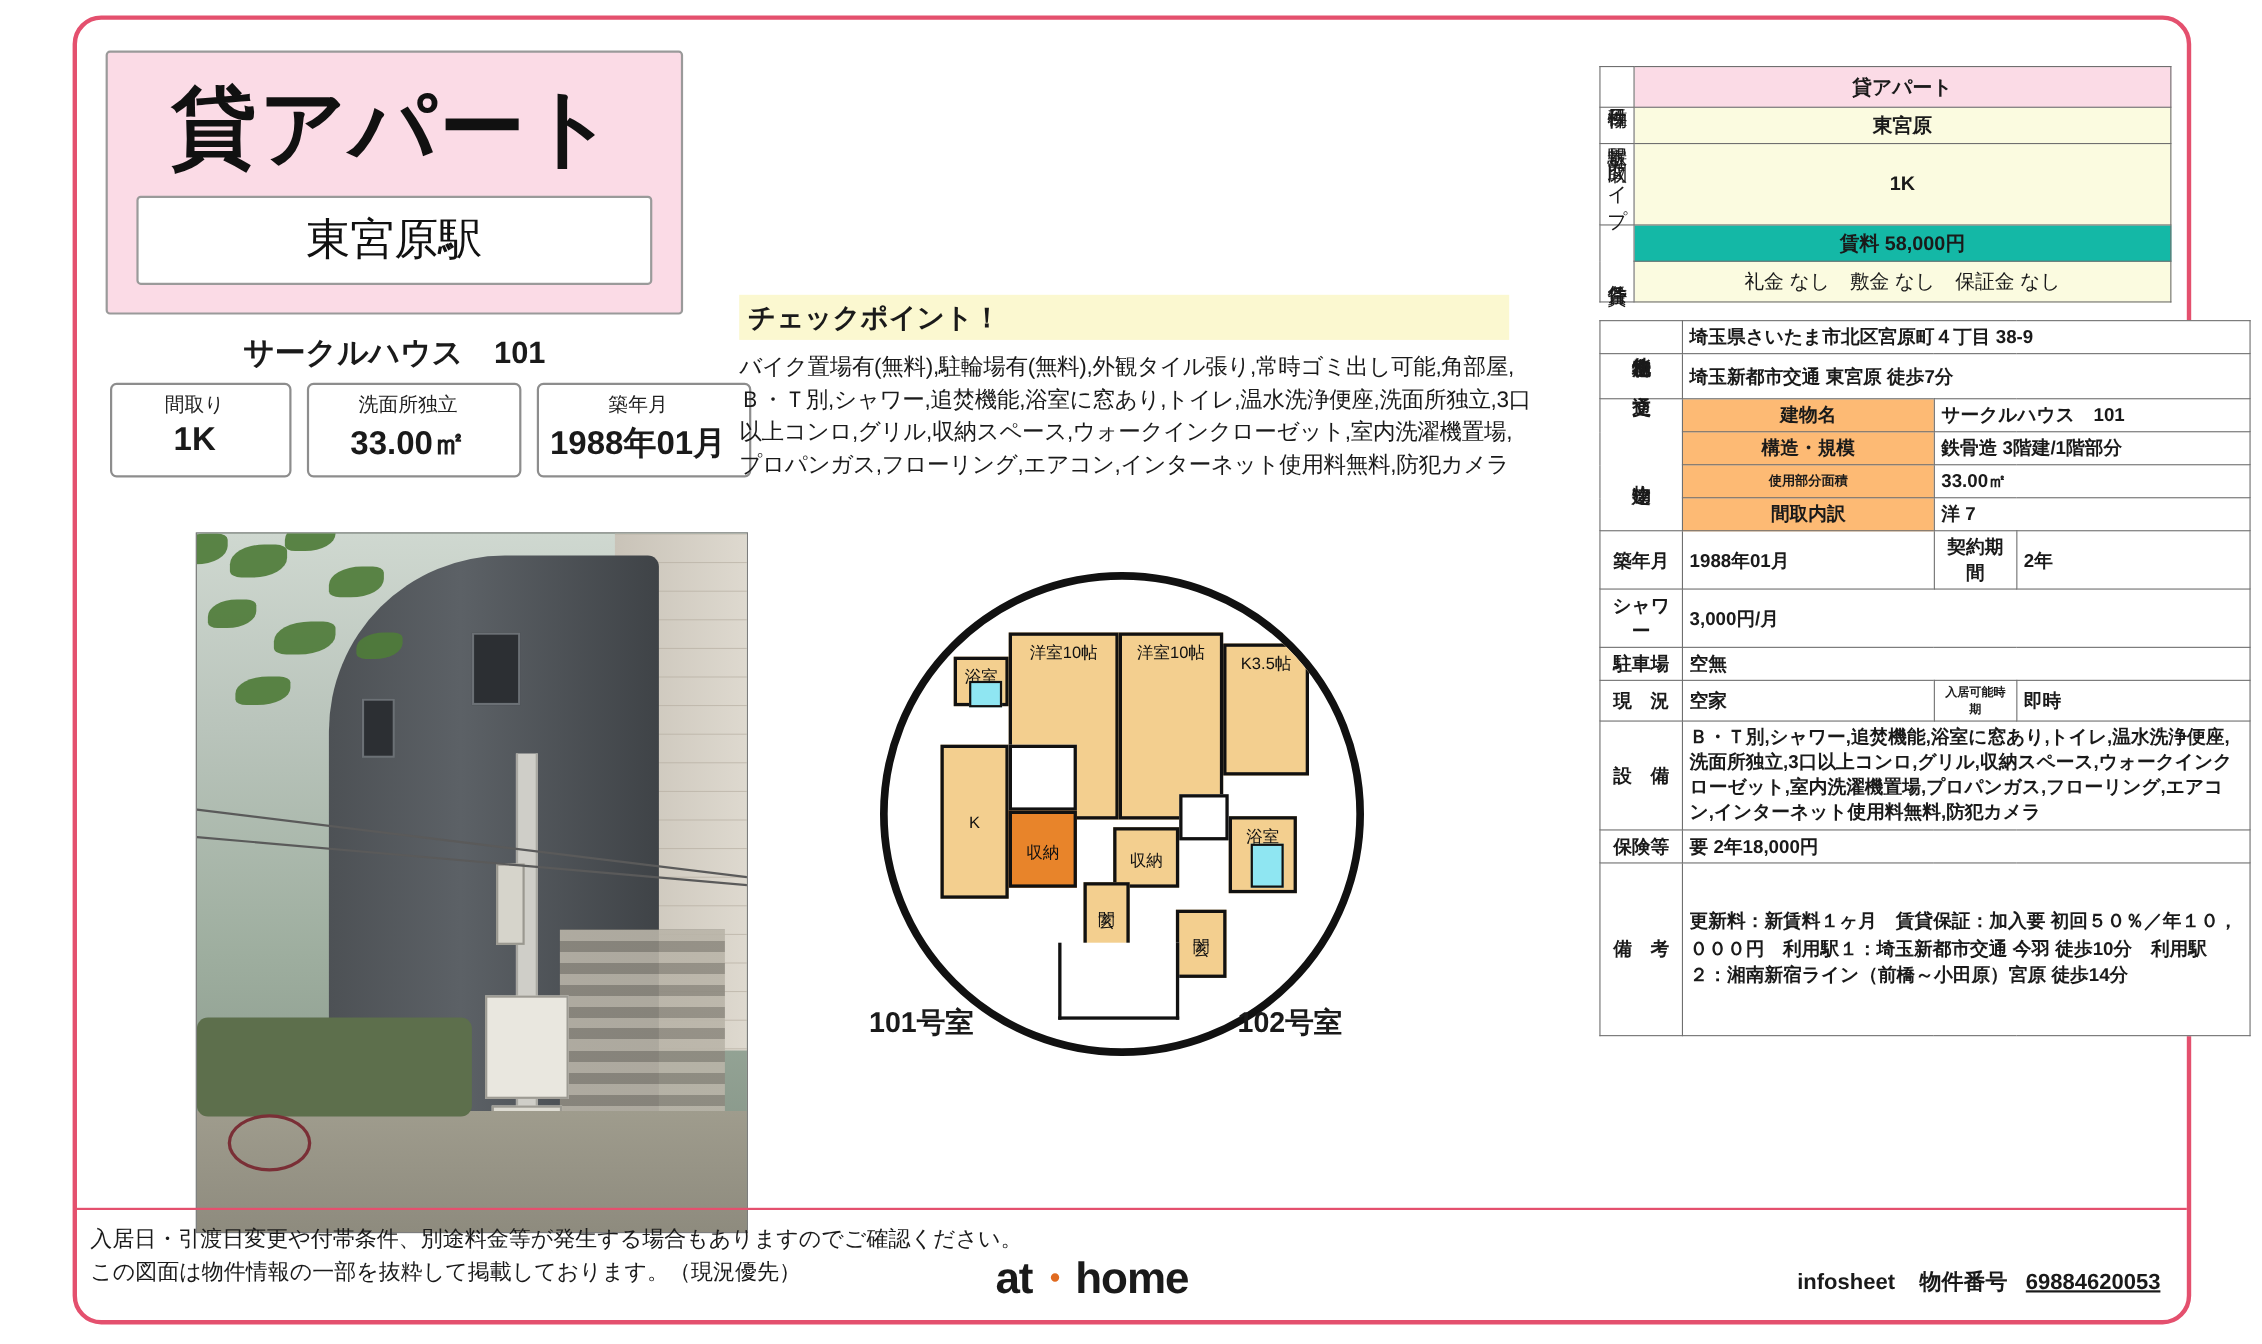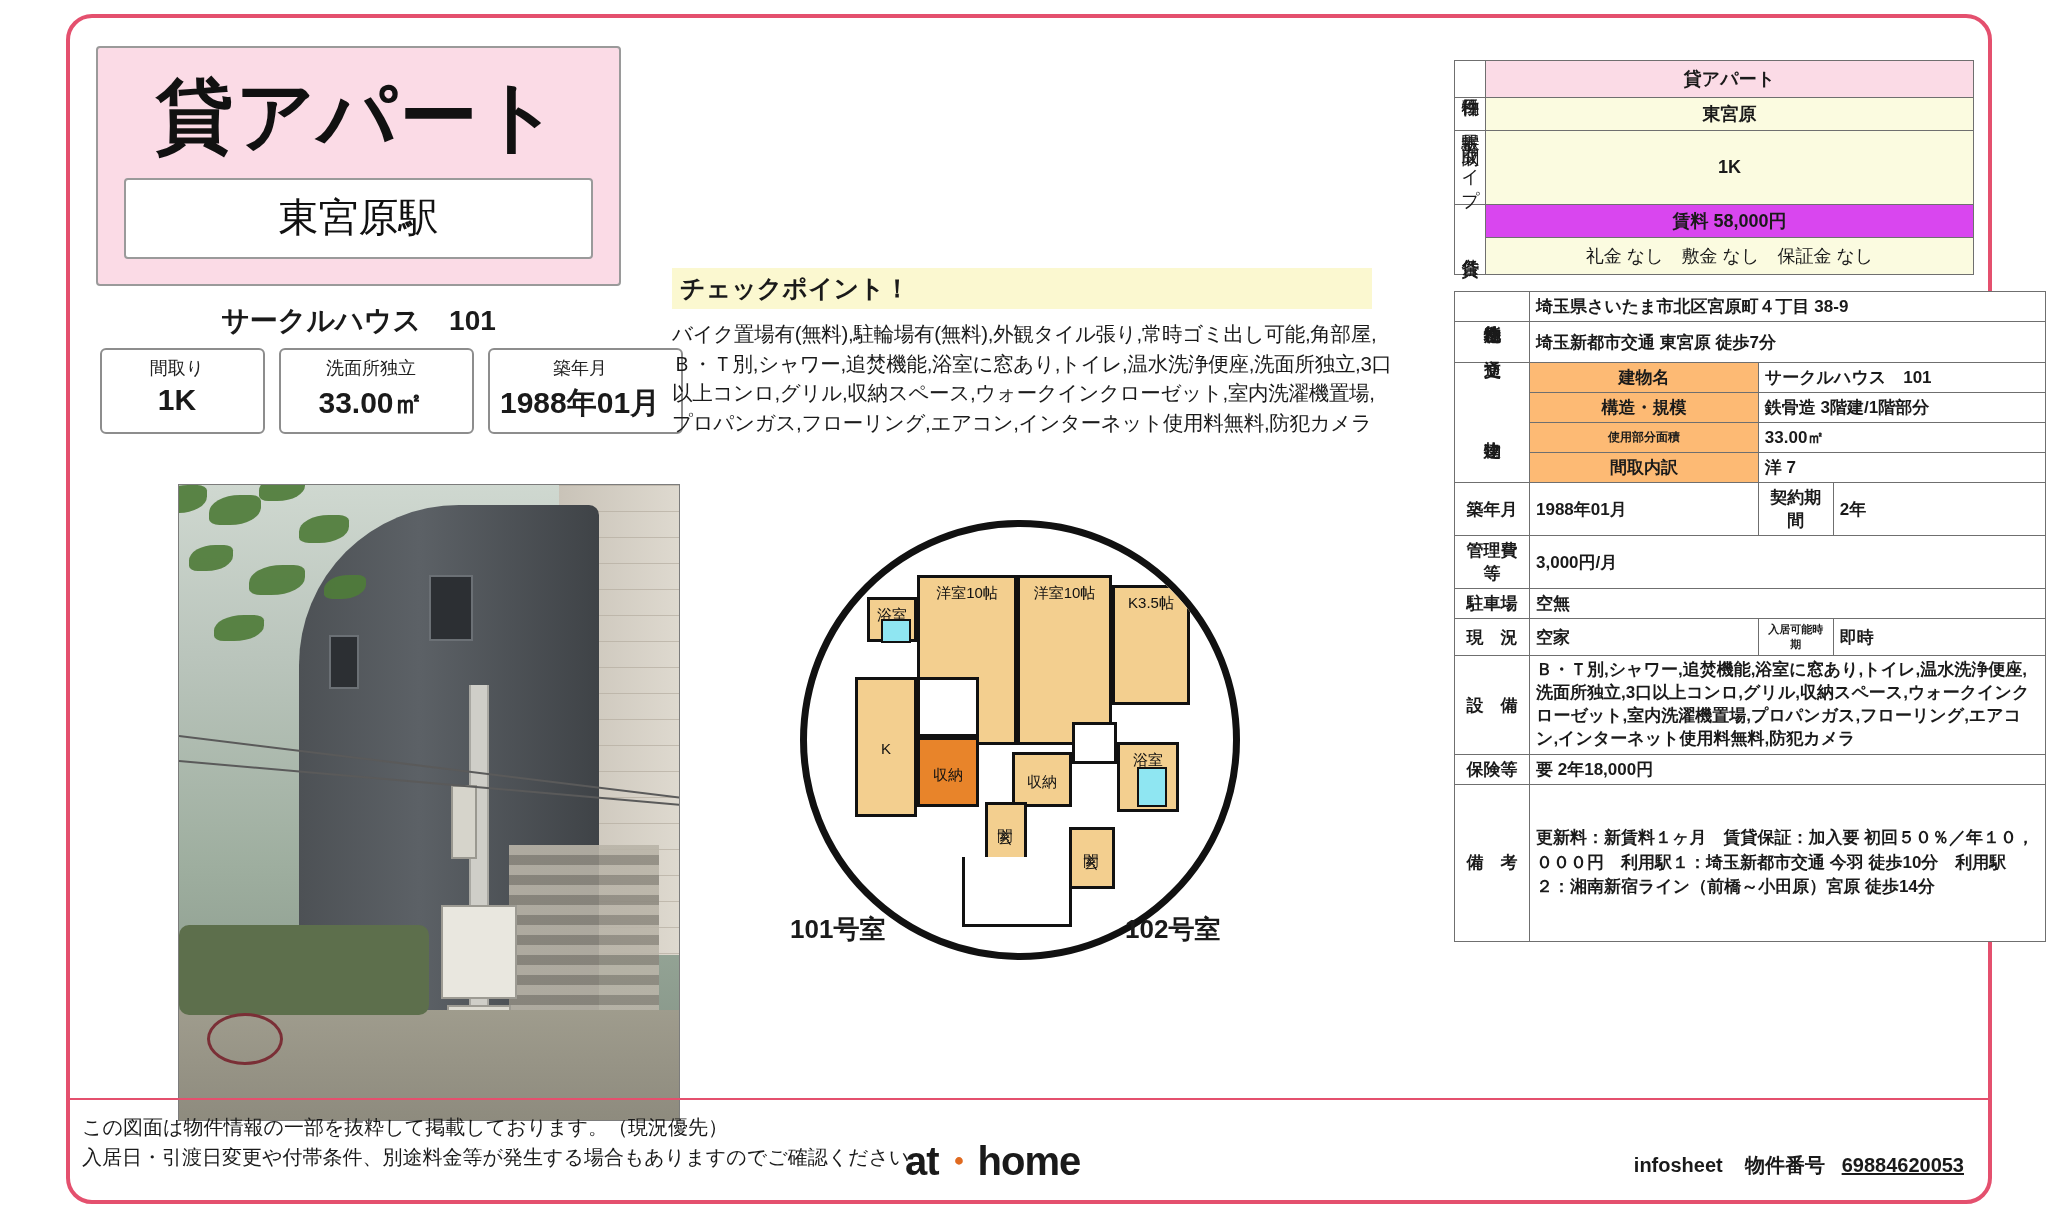--- a/index.html
+++ b/index.html
@@ -281,21 +281,21 @@
     padding: 4px 0 !important;
   }
   .cream-mid {
     background: #fbfbe0;
     text-align: center;
     font-size: 34px;
     font-weight: bold;
     padding: 2px 0 !important;
   }
   .cream-rent {
-    background: #d946ef;
+    background: #14b8a6;
     text-align: center;
     font-size: 34px;
     font-weight: bold;
     padding: 4px 0 !important;
   }
   .cream-cond {
     background: #fbfbe0;
     text-align: center;
     font-size: 25px;
     padding: 6px 0 !important;
@@ -480,21 +480,21 @@
         <td class="lbl-s" colspan="2">間取内訳</td>
         <td class="val-s" colspan="2">洋 7</td>
       </tr>
       <tr>
         <td class="lbl-xs">築年月</td>
         <td colspan="2">1988年01月</td>
         <td class="lbl-xs">契約期間</td>
         <td>2年</td>
       </tr>
       <tr>
-        <td class="lbl-xs">管理費等</td>
+        <td class="lbl-xs">シャワー</td>
         <td colspan="4">3,000円/月</td>
       </tr>
       <tr>
         <td class="lbl-xs">駐車場</td>
         <td colspan="4">空無</td>
       </tr>
       <tr>
         <td class="lbl-xs">現　況</td>
         <td colspan="2">空家</td>
         <td class="lbl-xs" style="font-size:11px;">入居可能時期</td>
@@ -511,22 +511,22 @@
       <tr>
         <td class="lbl-xs">備　考</td>
         <td class="remarks" colspan="4">更新料：新賃料１ヶ月　賃貸保証：加入要 初回５０％／年１０，０００円　利用駅１：埼玉新都市交通 今羽 徒歩10分　利用駅２：湘南新宿ライン（前橋～小田原）宮原 徒歩14分</td>
       </tr>
     </tbody>
       </table>
   </div>
 
   <div class="divider"></div>
   <div class="foot-note">
+    <div>入居日・引渡日変更や付帯条件、別途料金等が発生する場合もありますのでご確認ください。</div>
     <div>この図面は物件情報の一部を抜粋して掲載しております。（現況優先）</div>
-    <div>入居日・引渡日変更や付帯条件、別途料金等が発生する場合もありますのでご確認ください。</div>
   </div>
   <div class="athome">
     <span>at</span><span class="dot">・</span><span>home</span>
   </div>
   <div class="infosheet">
     <span>infosheet</span>
     &nbsp;&nbsp;
     <span>物件番号</span>
     &nbsp;
     <span class="num">69884620053</span>

